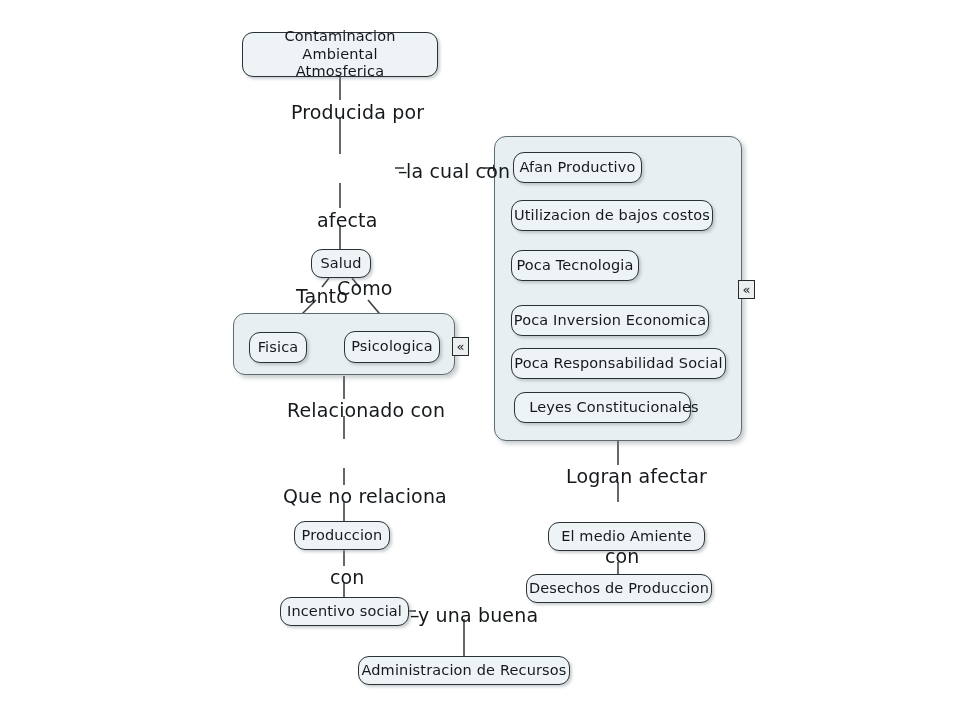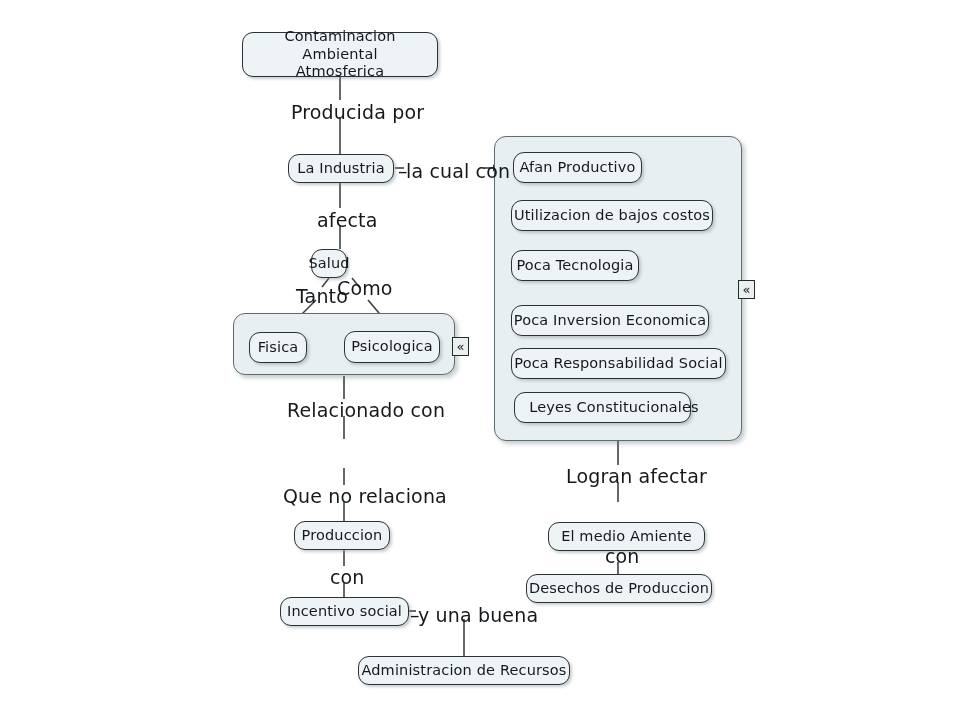--- a/index.html
+++ b/index.html
@@ -138,23 +138,22 @@
   <div class="collapse-btn" style="left:452px; top:337px;">«</div>
 
   <div class="node" style="left:249px; top:332px; width:58px; height:31px;">Fisica</div>
   <div class="node" style="left:344px; top:331px; width:96px; height:32px;">Psicologica</div>
 
   <div class="node two-line" style="left:242px; top:32px; width:196px; height:45px; flex-direction:column;">
     <span>Contaminacion Ambiental</span>
     <span>Atmosferica</span>
   </div>
 
-  <div class="node" style="left:288px; top:154px; width:106px; height:29px;">La Industria</div>
 
-  <div class="node" style="left:311px; top:249px; width:36px; height:29px;">Salud</div>
+  <div class="node" style="left:311px; top:249px; width:60px; height:29px;">Salud</div>
 
 
   <div class="node" style="left:294px; top:521px; width:96px; height:29px;">Produccion</div>
 
   <div class="node" style="left:280px; top:597px; width:129px; height:29px;">Incentivo social</div>
 
   <div class="node" style="left:358px; top:656px; width:212px; height:29px;">Administracion de Recursos</div>
 
   <div class="node" style="left:548px; top:506px; width:157px; height:29px;margin-top:16px;">El medio Amiente</div>
 

